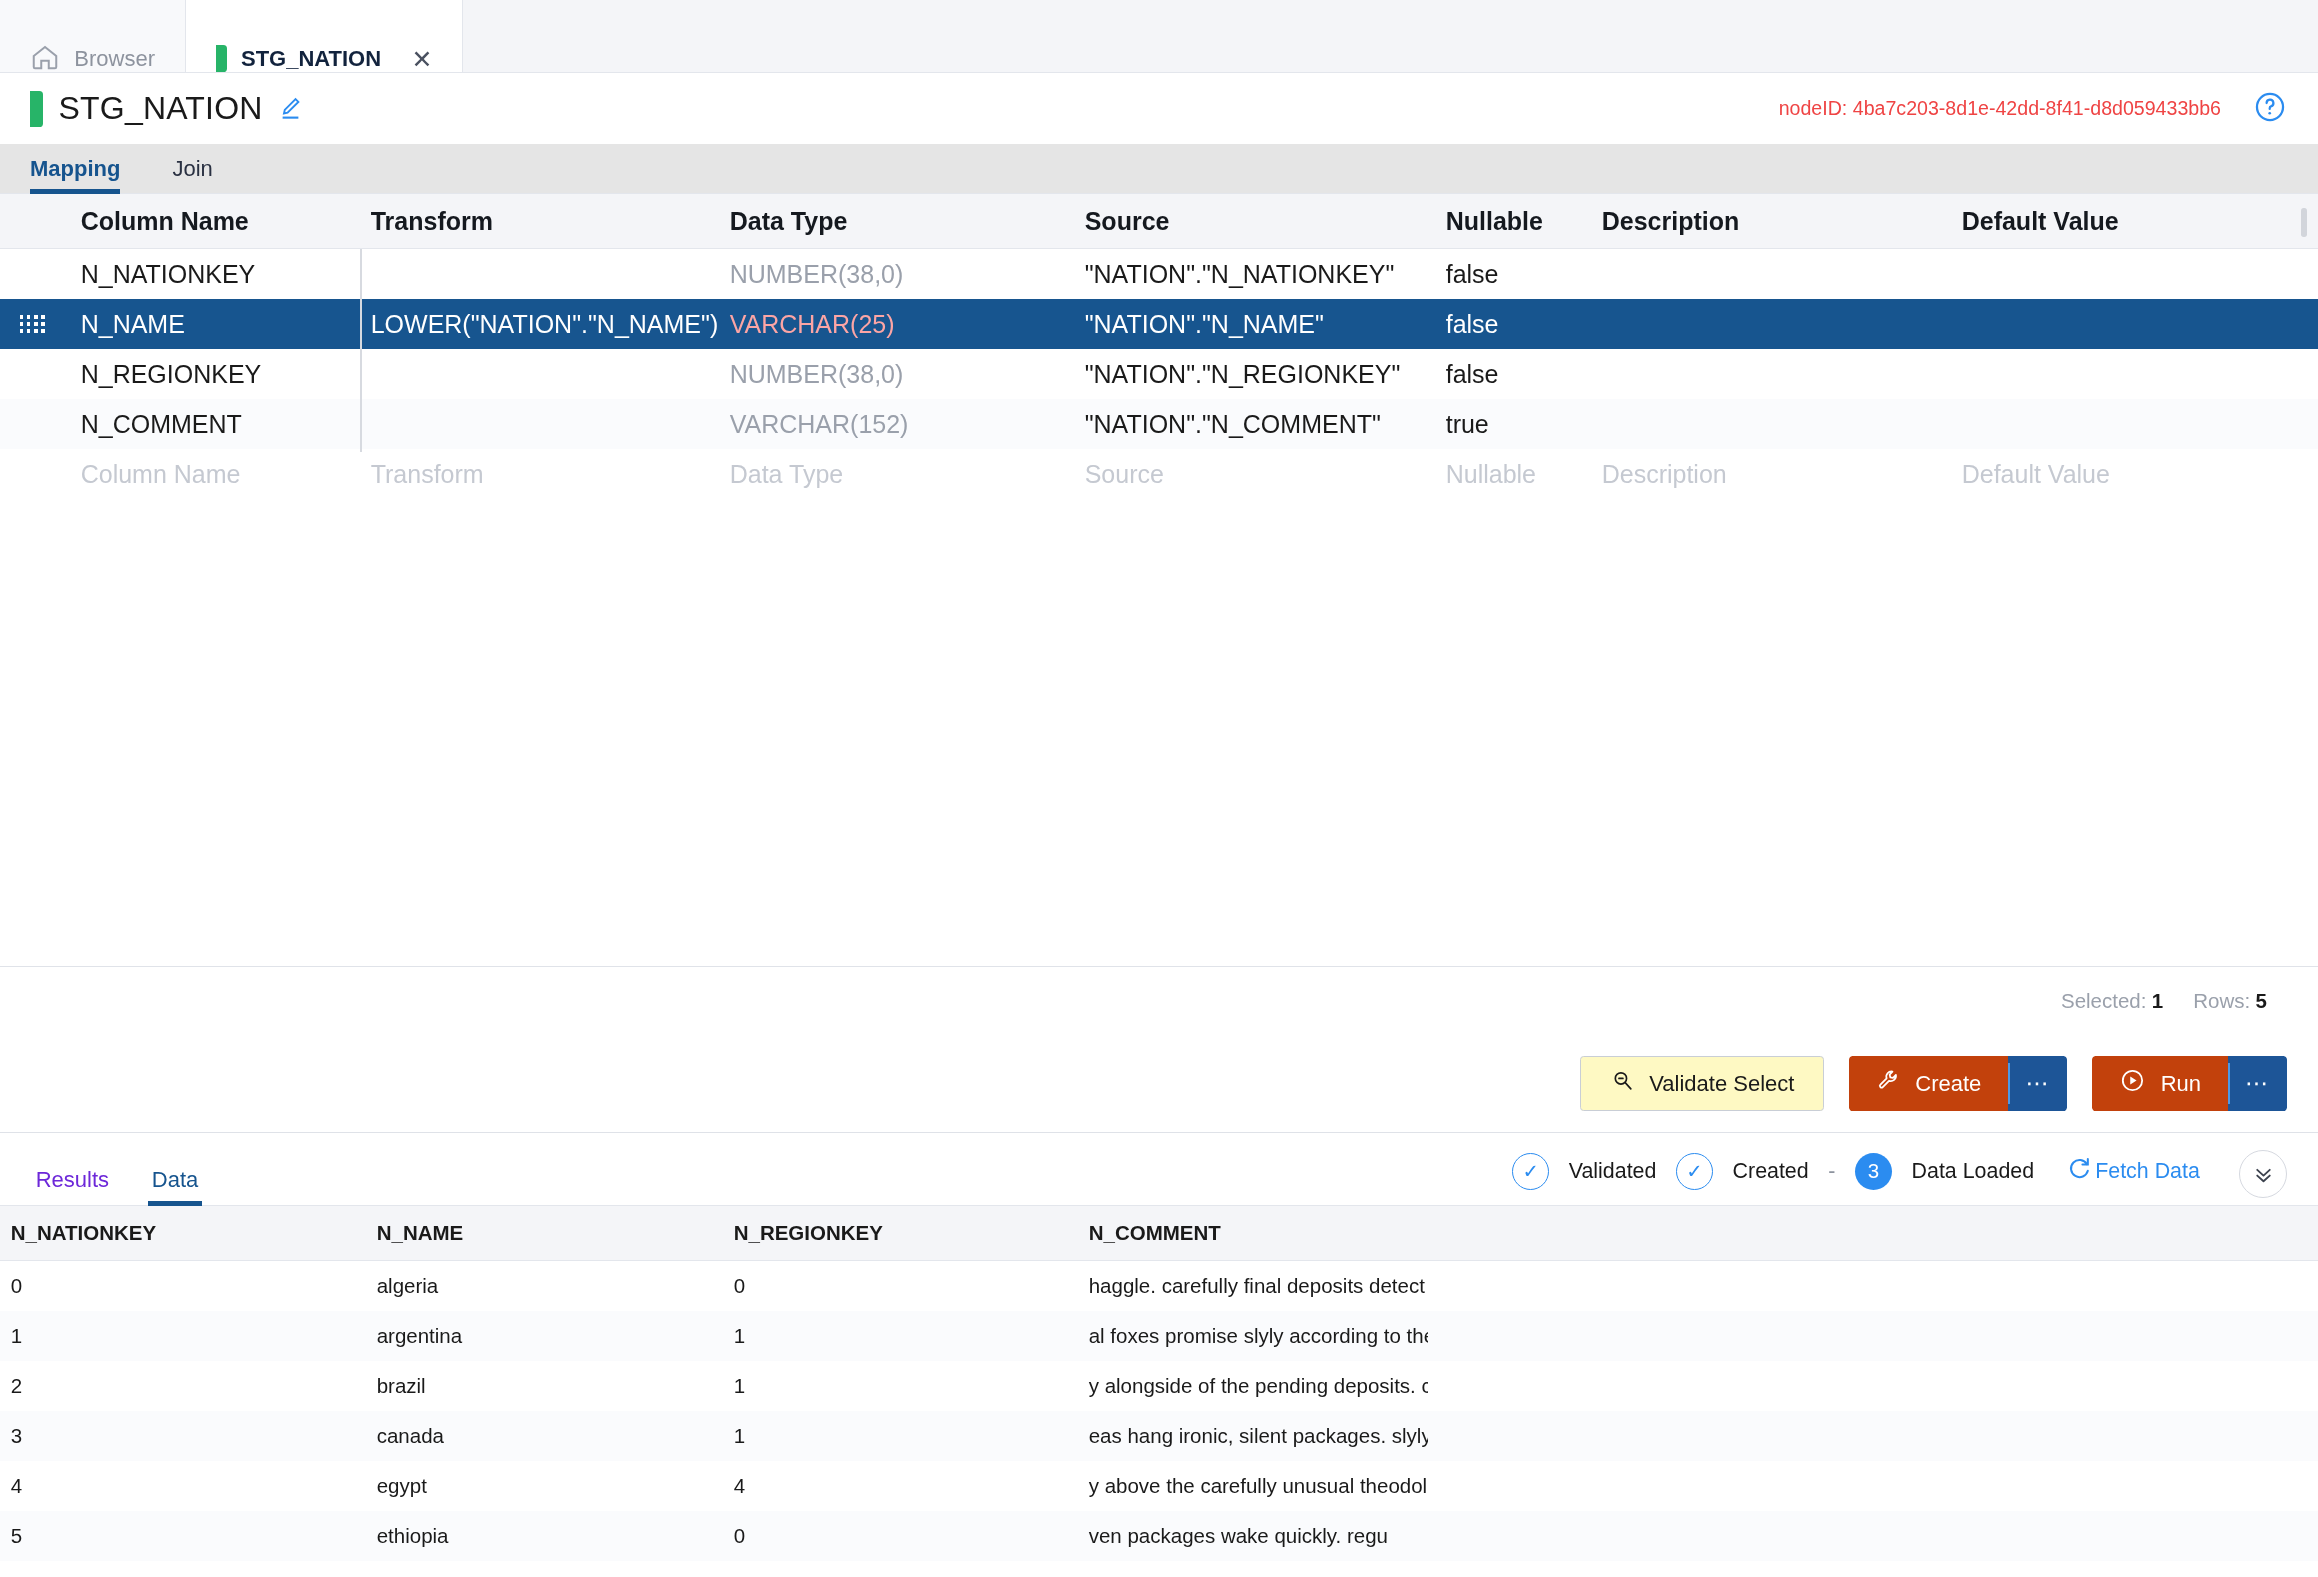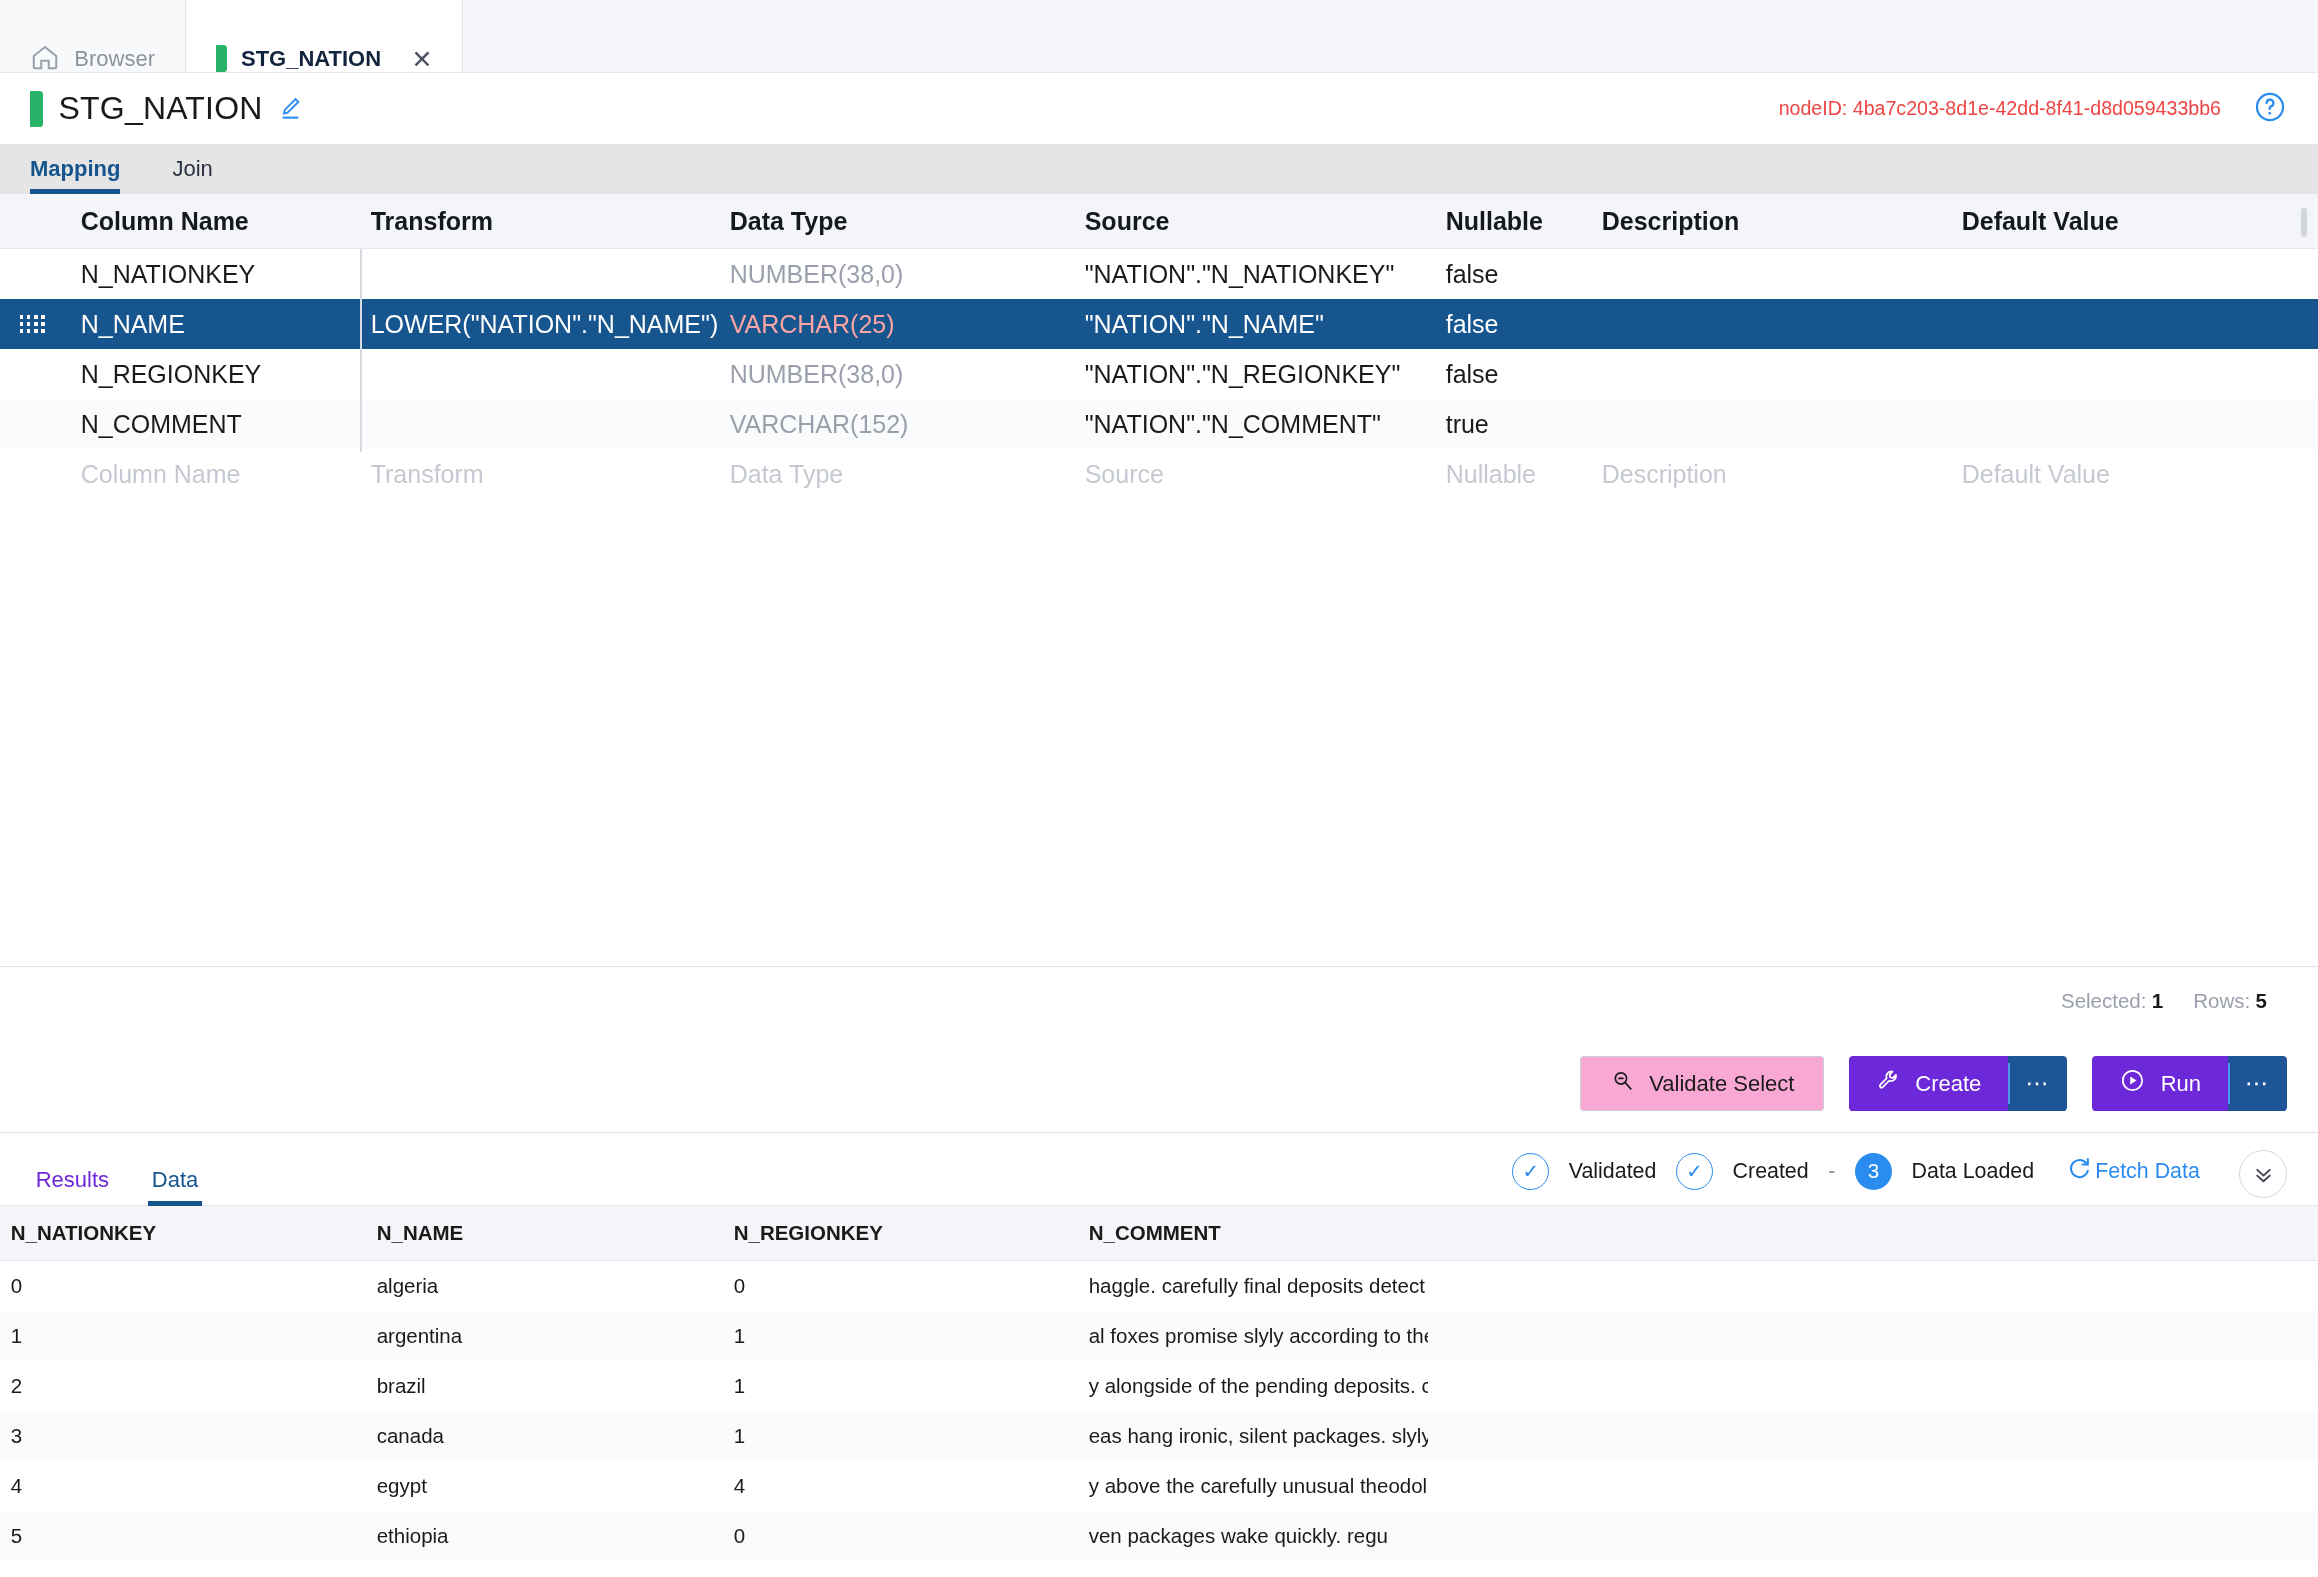--- a/index.html
+++ b/index.html
@@ -200,28 +200,28 @@
     align-items: center;
     gap: 14.3px;
     height: 55px;
     padding: 0 25px;
     font-size: 22px;
     border-radius: 3.6px;
     cursor: pointer;
     white-space: nowrap;
   }
   .btn-outline {
-    background: #f9a8d4;
+    background: #fef9c3;
     border: 0.9px solid #c9ced6;
     color: #1a1a1a;
     padding: 0 28.6px;
   }
   .btn-group { display: flex; border-radius: 3.6px; overflow: hidden; }
   .btn-primary {
-    background: #6d28d9;
+    background: #c2410c;
     color: #ffffff;
     border: none;
     border-radius: 3.6px 0 0 3.6px;
     padding: 0 27px;
   }
   .btn-caret {
     background: #1d5597;
     color: #ffffff;
     width: 59px;
     border-radius: 0 3.6px 3.6px 0;

